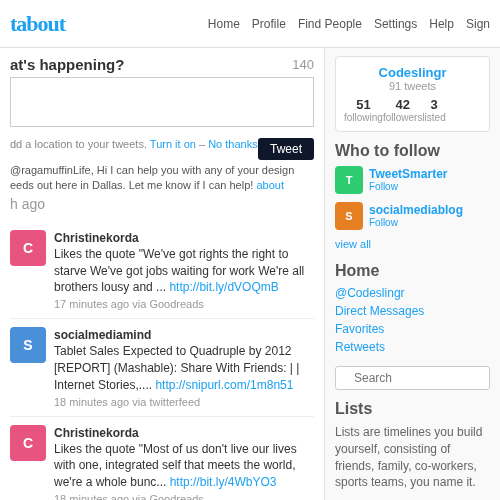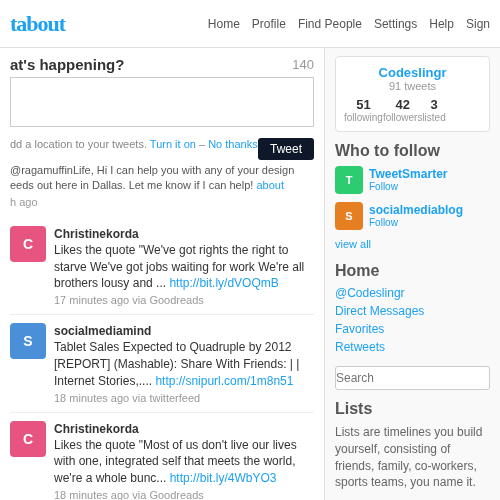--- a/index.html
+++ b/index.html
@@ -105,21 +105,21 @@
       cursor: pointer;
       font-size: 12px;
     }
     #mention-line {
       font-size: 11px;
       color: #555;
       margin-top: 3px;
       line-height: 1.4;
     }
     #time-since {
-      font-size: 11px;
+      font-size: 14px;
       color: #999;
       margin-top: 2px;
     }
 
     
     .feed-item {
       display: flex;
       gap: 8px;
       padding: 8px 0;
       border-bottom: 1px solid #eee;
@@ -261,21 +261,21 @@
       display: block;
       color: #1da1f2;
       font-size: 12px;
       text-decoration: none;
       margin-bottom: 4px;
     }
 
     #search-box {
       width: 100%;
       border: 1px solid #ccc;
-      padding: 4px 0;
+      padding: 4px 18px;
       font-size: 12px;
       border-radius: 3px;
       color: #999;
       margin-bottom: 10px;
     }
 
     .lists-text {
       font-size: 12px;
       color: #666;
       line-height: 1.4;

